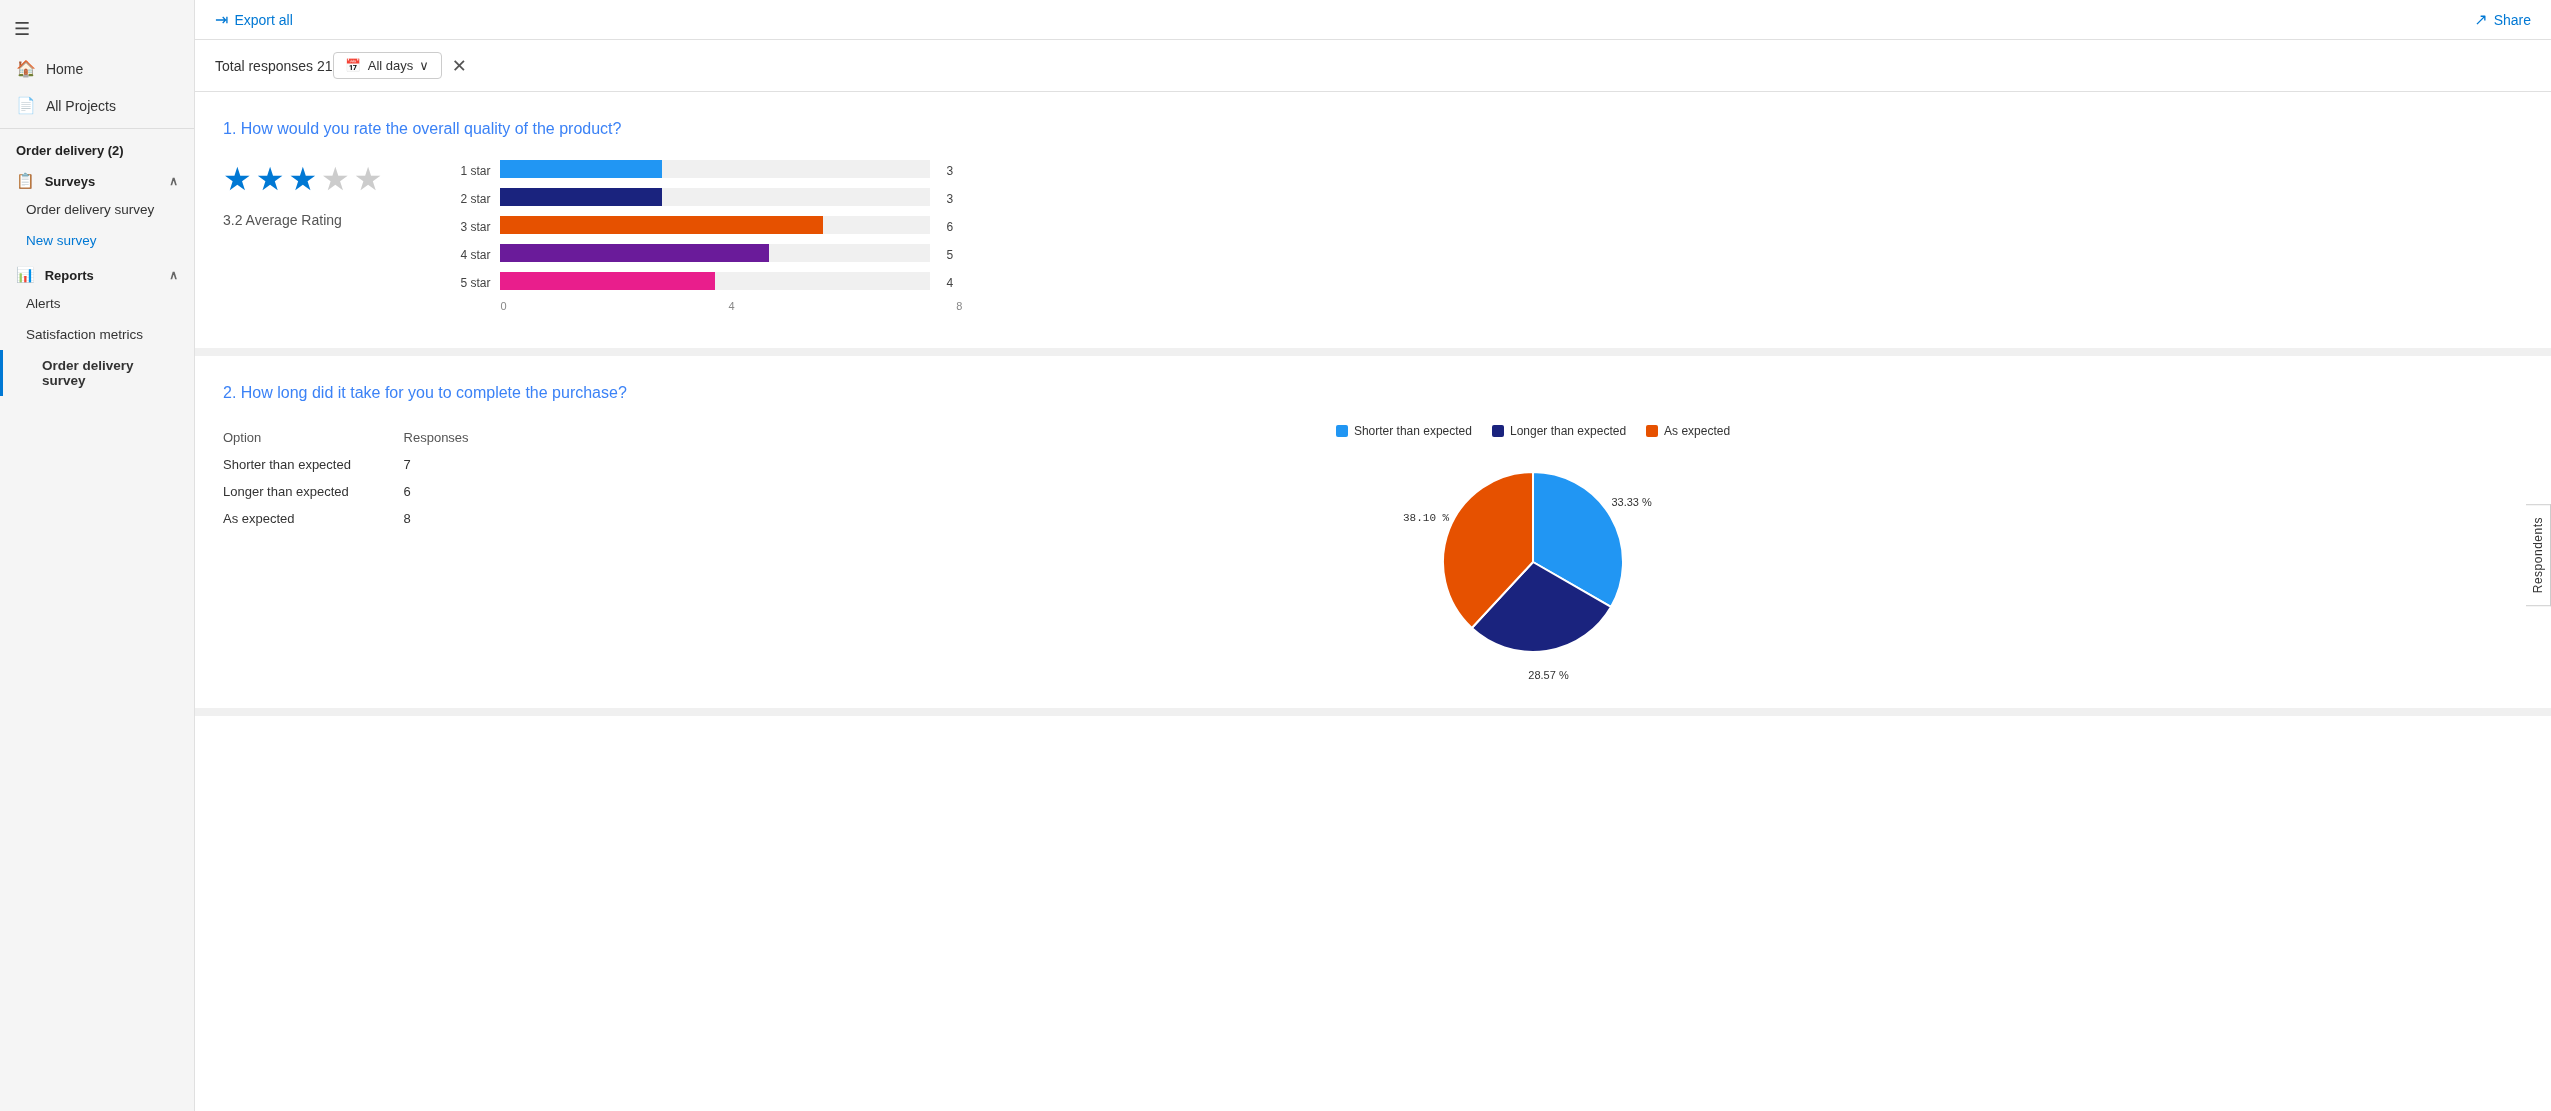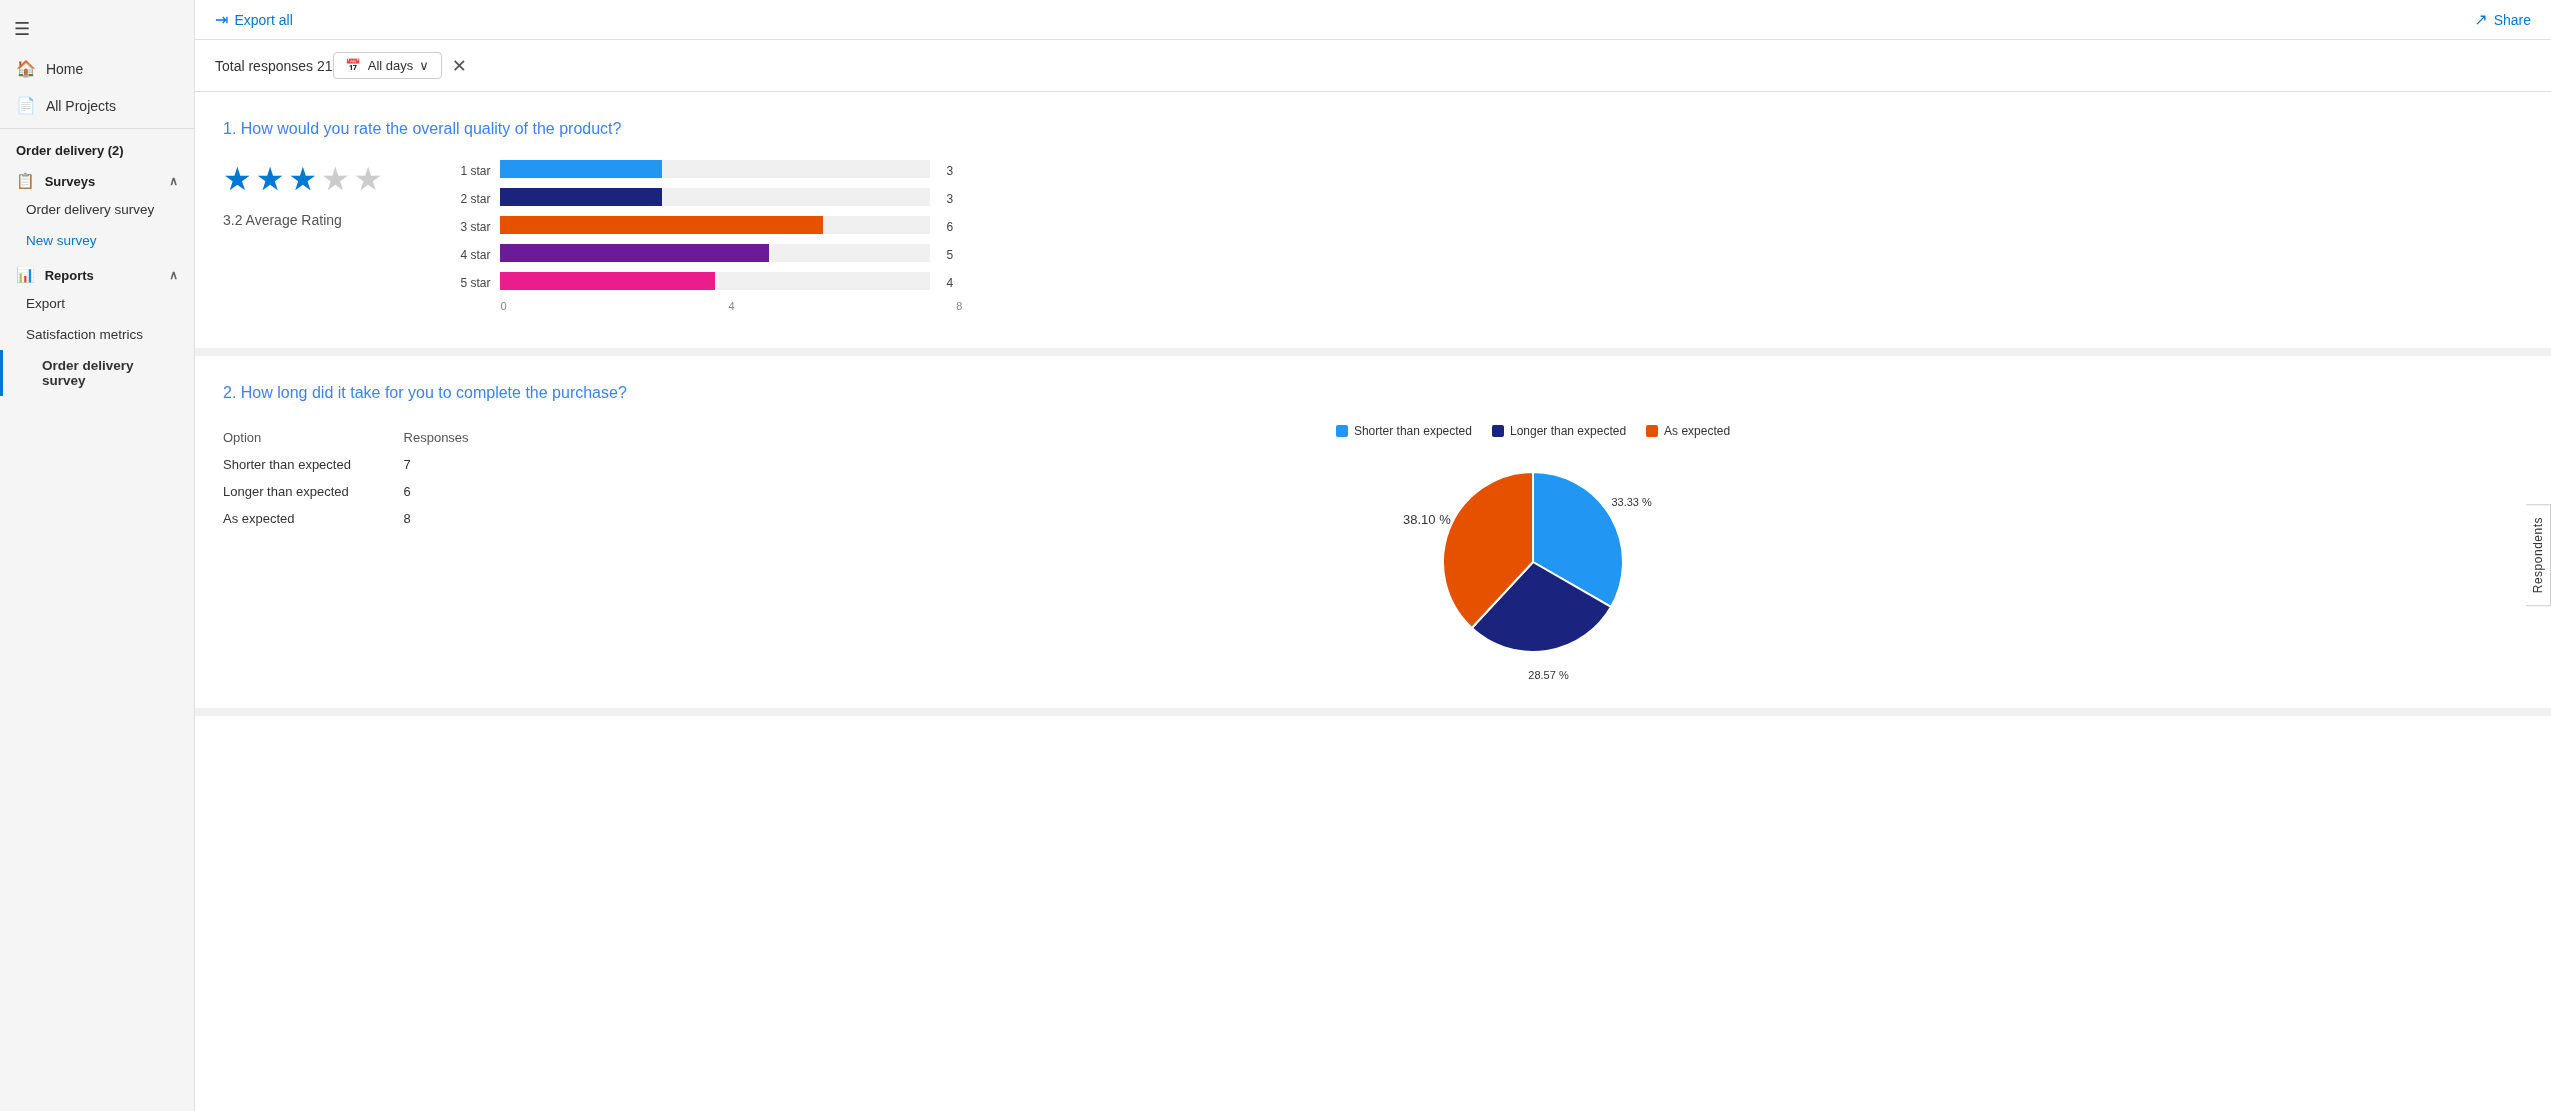--- a/index.html
+++ b/index.html
@@ -301,21 +301,21 @@
   </div>
 
   <div class="sidebar-section-header">
     <div style="display:flex;align-items:center;gap:10px;">
       <span style="font-size:15px;">📊</span>
       <span>Reports</span>
     </div>
     <span class="chevron">∧</span>
   </div>
   <div class="sidebar-sub-item">
-    <span>Export</span>
+    <span>Alerts</span>
   </div>
   <div class="sidebar-sub-item">
     <span>Satisfaction metrics</span>
   </div>
   <div class="sidebar-sub-item active-bold">
     <span>Order delivery survey</span>
   </div>
 </div>
 
 <div class="main">
@@ -460,21 +460,21 @@
           </div>
           <div style="position:relative;width:220px;height:220px;">
             <svg id="pie-svg" width="220" height="220">
                 <path d="M 110 110 L 110 20 A 90 90 0 0 1 187.95170940902574 154.9836748188808 Z" fill="#2196f3" stroke="#fff" stroke-width="2"></path>
                 <path d="M 110 110 L 187.95170940902574 154.9836748188808 A 90 90 0 0 1 48.804195914982266 175.9929811600304 Z" fill="#1a237e" stroke="#fff" stroke-width="2"></path>
                 <path d="M 110 110 L 48.804195914982266 175.9929811600304 A 90 90 0 0 1 109.99999999999999 20 Z" fill="#e65100" stroke="#fff" stroke-width="2"></path>
               </svg>
             <div id="pie-labels" style="position:absolute;top:0;left:0;width:220px;height:220px;pointer-events:none;">
                 <div style="position: absolute; font-size: 11px; color: rgb(51, 51, 51); left: 188.453px; top: 43.9895px; white-space: nowrap;">33.33 %</div>
                 <div style="position: absolute; font-size: 11px; color: rgb(51, 51, 51); left: 105.318px; top: 216.7px; white-space: nowrap;">28.57 %</div>
-                <div style="position: absolute; font-size: 13px; color: rgb(51, 51, 51); left: -19.9877px; top: 59.6366px; white-space: nowrap;">38.10 %</div>
+                <div style="position: absolute; font-size: 11px; color: rgb(51, 51, 51); left: -19.9877px; top: 59.6366px; white-space: nowrap; font-family: Liberation Mono, monospace;">38.10 %</div>
               </div>
           </div>
         </div>
       </div>
     </div>
 
   </div>
 </div>
 
 <div class="respondents-sidebar">

